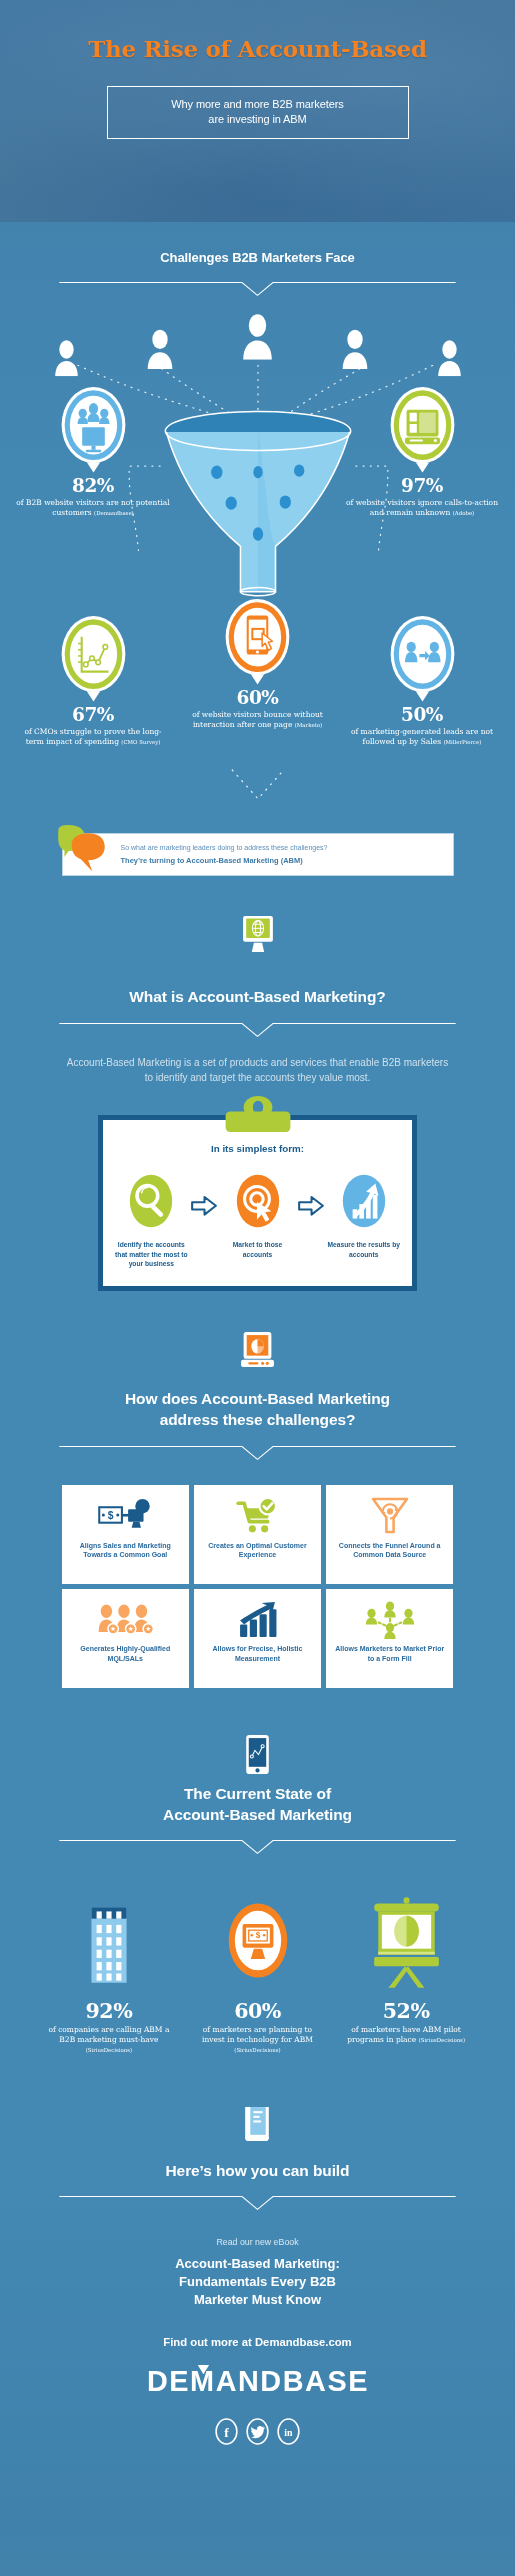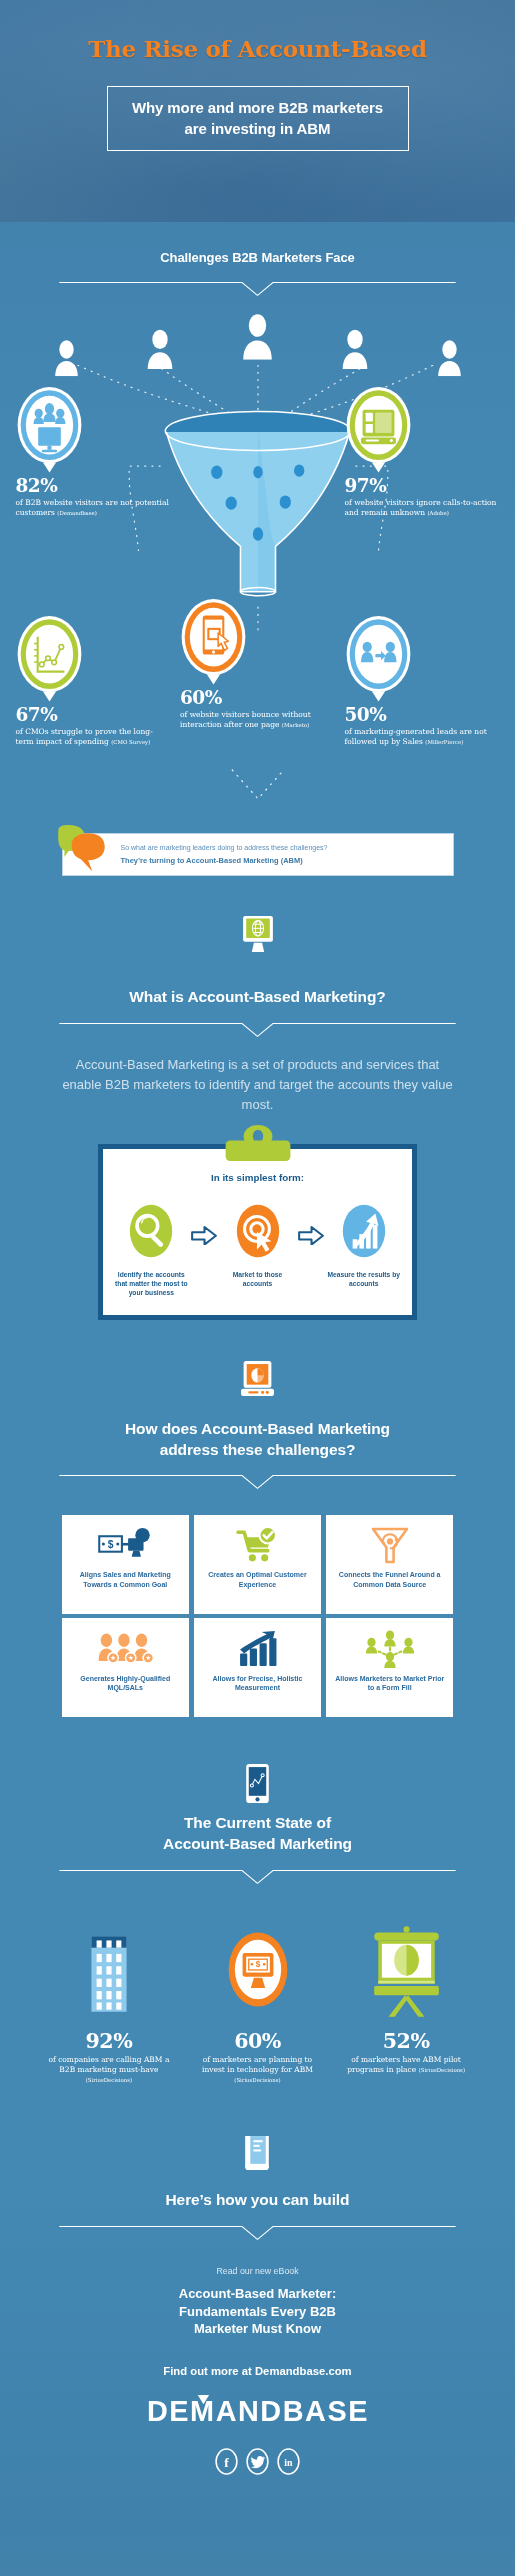--- a/index.html
+++ b/index.html
@@ -39,22 +39,22 @@
   }
   .hero-sub-box {
     margin: 23px auto 0 auto;
     width: 302px;
     border: 1px solid #ffffff;
     padding: 9.8px 5.2px 10.3px 5.2px;
     text-align: center;
   }
   .hero-sub-box .line {
     color: #ffffff;
-    font-size: 15px;
-    font-weight: bold;
+    font-size: 11px;
+    font-weight: normal;
     line-height: 1.42;
     letter-spacing: -0.1px;
   }
   
   .section-title {
     color: #ffffff;
     text-align: center;
     font-weight: bold;
     font-size: 13px;
     line-height: 1.36;
@@ -82,21 +82,21 @@
   .person.s3 { transform: translateY(-7.2px); }
   
   .funnel-area {
     position: relative;
     width: 515px;
     height: 268px;
     margin-top: -4.1px;
   }
   .funnel-svg { position:absolute; left:50%; top:0; transform: translateX(-50%); }
   
-  .stat-badge { position: absolute; text-align:left; width: 155px; }
+  .stat-badge { position: absolute; text-align:center; width: 155px; }
   .stat-num {
     color:#ffffff;
     font-family:"DejaVu Serif", serif;
     font-weight:bold;
     font-size: 18.5px;
     line-height: 1;
     letter-spacing:-0.5px;
   }
   .stat-cap {
     color:#ffffff;
@@ -128,21 +128,21 @@
     line-height:1.5;
     margin-top:1.5px;
   }
   .bubbles { position:absolute; left:-11.3px; top:-9.3px; }
   
   .body-copy {
     width: 392px;
     margin: 0 auto;
     text-align:center;
     color:#cfe0ec;
-    font-size:13px;
+    font-size:10px;
     line-height:1.55;
   }
   
   .clipboard {
     position: relative;
     width: 319px;
     margin: 29px auto 0 auto;
     background:#ffffff;
     border: 5.7px solid #1b5b8c;
     padding: 23px 11.3px 17.5px 11.3px;
@@ -811,21 +811,21 @@
     </div>
     <div class="divider-wrap">
       <svg width="397" height="17.5" viewBox="0 0 770 34">
         <path d="M0 5 H355 L385 30 L415 5 H770" fill="none" stroke="#ffffff" stroke-width="2"></path>
       </svg>
     </div>
 
     <div class="footer-block" style="margin-top:25px;">
       <div class="read-ebook">Read our new eBook</div>
       <div class="ebook-title">
-        <div>Account-Based Marketer:</div>
+        <div>Account-Based Marketing:</div>
         <div>Fundamentals Every B2B</div>
         <div>Marketer Must Know</div>
       </div>
       <div class="find-out">Find out more at Demandbase.com</div>
 
       <div class="logo">
         <svg width="242" height="32" viewBox="0 0 470 62">
           <text x="235" y="50" text-anchor="middle" fill="#ffffff" font-family="Liberation Sans, sans-serif" font-size="56" font-weight="bold" letter-spacing="3">DEMANDBASE</text>
           <path d="M118 0 L140 0 L129 18 Z" fill="#ffffff"></path>
         </svg>

